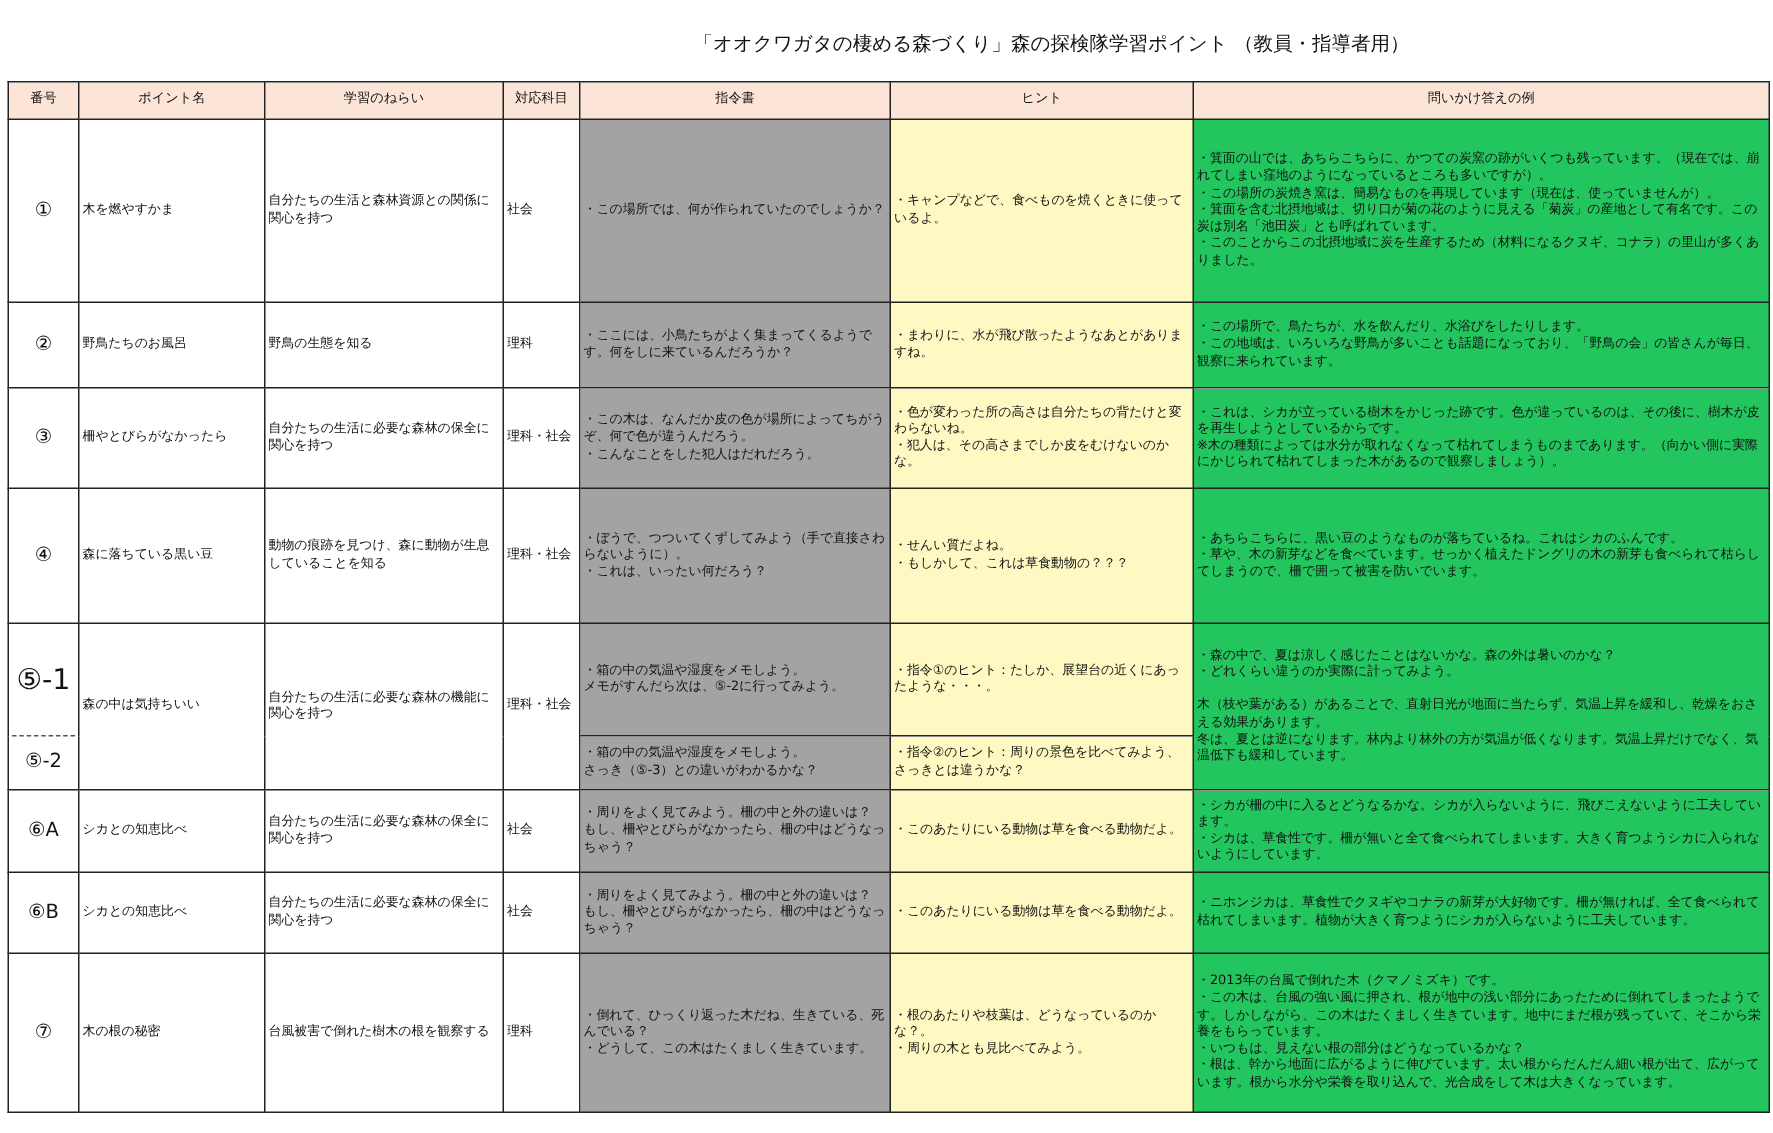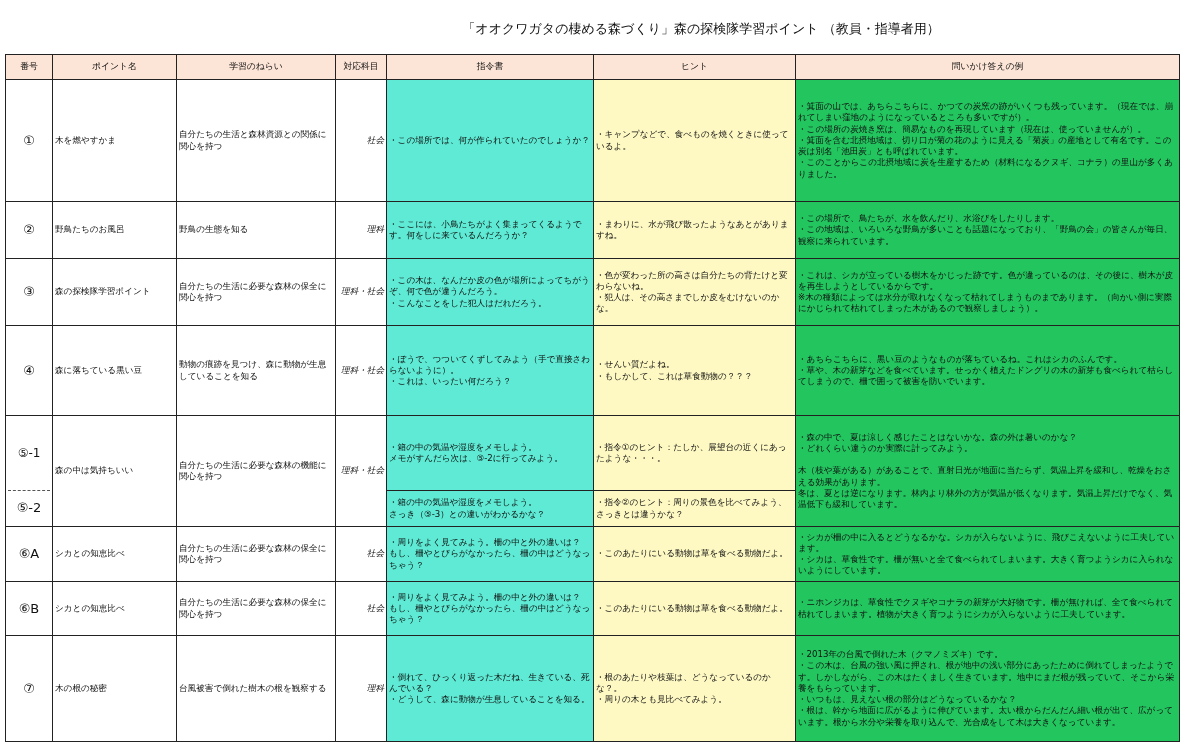--- a/index.html
+++ b/index.html
@@ -6,29 +6,29 @@
     body { width:1182px; height:755px; position:relative; overflow:hidden;
            font-family:"DejaVu Sans", "Liberation Sans", sans-serif; color:#111; }
     .title { position:absolute; left:0; top:20px; width:1182px; text-align:center;
              font-size:13px; padding-left:220px; box-sizing:border-box; letter-spacing:0px; }
     table.grid { position:absolute; left:5px; top:54px; border-collapse:collapse;
                  table-layout:fixed; width:1174px; font-size:8.6px; line-height:11.2px; }
     table.grid th, table.grid td { border:1px solid #222; padding:1px 2px; vertical-align:middle;
                  overflow:hidden; word-break:break-all; }
     table.grid th { background:#fce4d6; font-weight:normal; text-align:center; height:22px; font-size:8.8px;margin-top:16px; }
     td.no { text-align:center; font-size:13px; }
-    td.center { text-align:right;font-style:italic; }
-    td.order { background:#5eead4; }
+    td.center { text-align:left; }
+    td.order { background:#a3a3a3; }
     td.hint { background:#fef9c3; }
     td.answer { background:#22c55e; }
     .line { display:block; }
     .gap { display:block; height:11px; }
     td.no-split { padding:0; }
     .split-top { height:73px; display:flex; align-items:center; justify-content:center;
-                 border-bottom:1px dashed #555; font-size:12px; }
+                 border-bottom:1px dashed #555; font-size:19px; }
     .split-bot { height:34px; display:flex; align-items:center; justify-content:center; font-size:13px; }
   </style>
 </head>
 <body>
 
 <div class="title">「オオクワガタの棲める森づくり」森の探検隊学習ポイント （教員・指導者用）</div>
 
 <table class="grid">
   <colgroup>
     <col style="width:47px">
@@ -83,21 +83,21 @@
         <span class="line">・まわりに、水が飛び散ったようなあとがありますね。</span>
       </td>
       <td class="answer">
         <span class="line">・この場所で、鳥たちが、水を飲んだり、水浴びをしたりします。</span>
         <span class="line">・この地域は、いろいろな野鳥が多いことも話題になっており、「野鳥の会」の皆さんが毎日、観察に来られています。</span>
       </td>
     </tr>
 
     <tr style="height:67px">
       <td class="no">③</td>
-      <td>森の探検隊学習ポイント</td>
+      <td>柵やとびらがなかったら</td>
       <td>自分たちの生活に必要な森林の保全に関心を持つ</td>
       <td class="center">理科・社会</td>
       <td class="order">
         <span class="line">・この木は、なんだか皮の色が場所によってちがうぞ、何で色が違うんだろう。</span>
         <span class="line">・こんなことをした犯人はだれだろう。</span>
       </td>
       <td class="hint">
         <span class="line">・色が変わった所の高さは自分たちの背たけと変わらないね。</span>
         <span class="line">・犯人は、その高さまでしか皮をむけないのかな。</span>
       </td>
@@ -192,21 +192,21 @@
       </td>
     </tr>
 
     <tr style="height:106px">
       <td class="no">⑦</td>
       <td>木の根の秘密</td>
       <td>台風被害で倒れた樹木の根を観察する</td>
       <td class="center">理科</td>
       <td class="order">
         <span class="line">・倒れて、ひっくり返った木だね、生きている、死んでいる？</span>
-        <span class="line">・どうして、森に動物が生息していることを知る。</span>
+        <span class="line">・どうして、この木はたくましく生きています。</span>
       </td>
       <td class="hint">
         <span class="line">・根のあたりや枝葉は、どうなっているのかな？。</span>
         <span class="line">・周りの木とも見比べてみよう。</span>
       </td>
       <td class="answer">
         <span class="line">・2013年の台風で倒れた木（クマノミズキ）です。</span>
         <span class="line">・この木は、台風の強い風に押され、根が地中の浅い部分にあったために倒れてしまったようです。しかしながら、この木はたくましく生きています。地中にまだ根が残っていて、そこから栄養をもらっています。</span>
         <span class="line">・いつもは、見えない根の部分はどうなっているかな？</span>
         <span class="line">・根は、幹から地面に広がるように伸びています。太い根からだんだん細い根が出て、広がっています。根から水分や栄養を取り込んで、光合成をして木は大きくなっています。</span>

